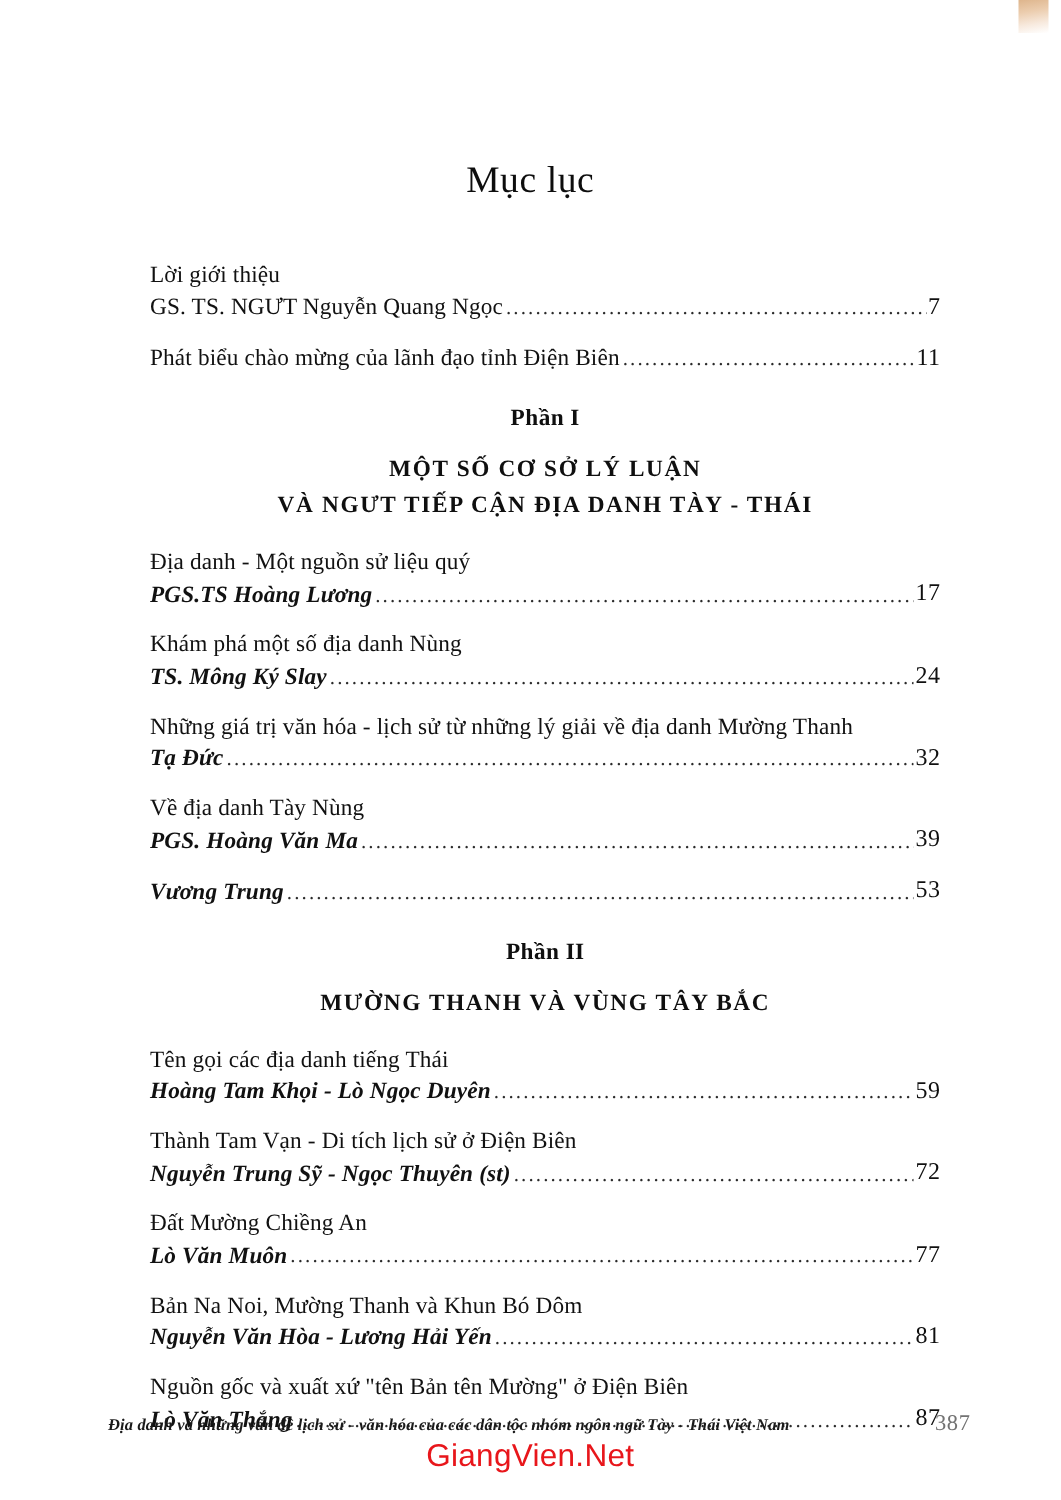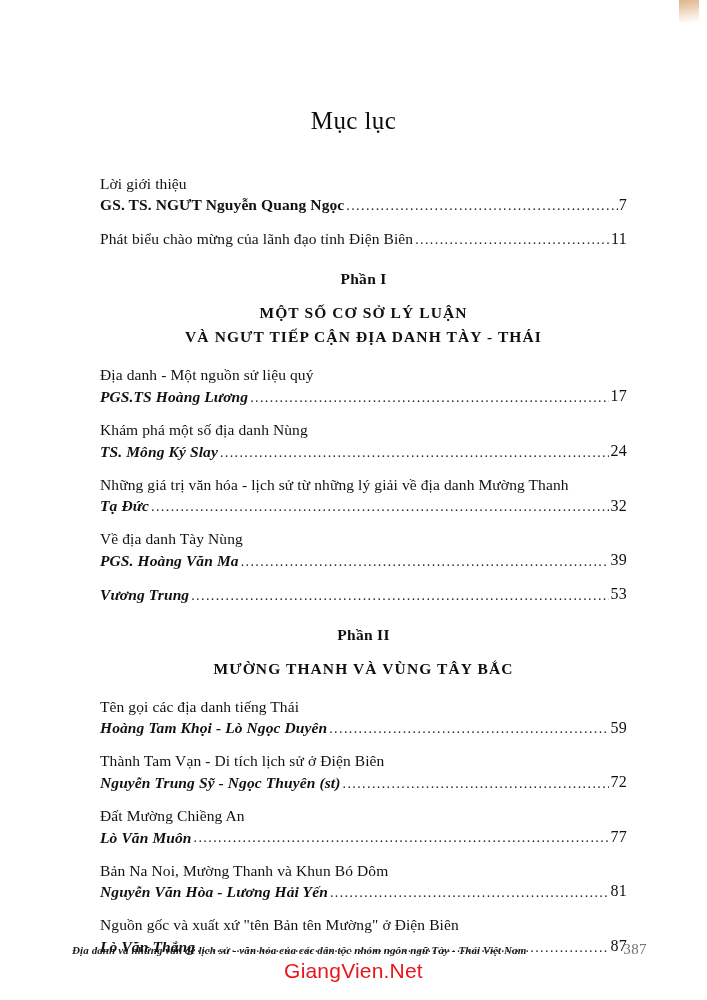--- a/index.html
+++ b/index.html
@@ -100,21 +100,21 @@
     text-align: right;
     font-size: 16px;
     letter-spacing: .3px;
     color: #101010;
     padding-left: 1px;
   }
 
   
   .entry.single .entry-line .entry-author {
     font-style: normal;
-    font-weight: bold;
+    font-weight: normal;
   }
 
   .part {
     text-align: center;
     margin: 21px 0 16px 0;
   }
   .part-number {
     font-size: 15.5px;
     font-weight: bold;
     letter-spacing: .3px;

